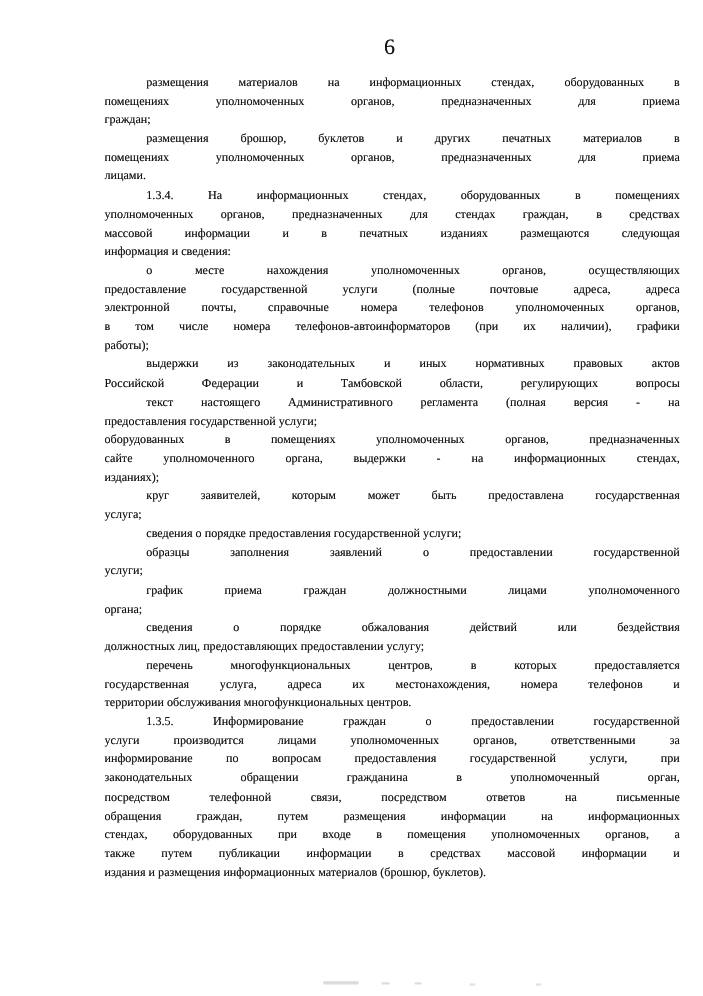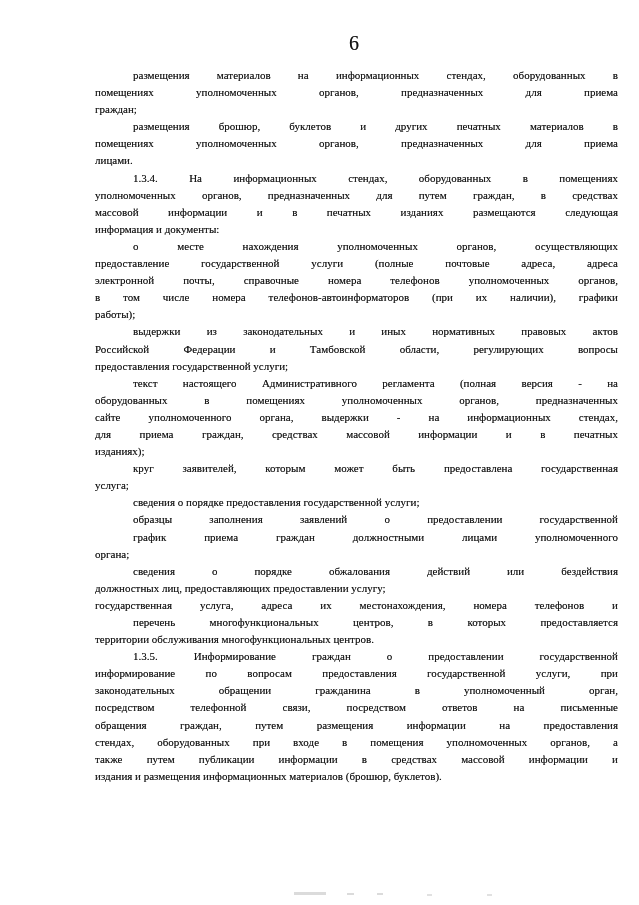--- a/index.html
+++ b/index.html
@@ -63,52 +63,53 @@
   <div class="page-number">6</div>
 
   <div class="body-text">
       <div class="line ind">размещения материалов на информационных стендах, оборудованных в</div>
       <div class="line">помещениях уполномоченных органов, предназначенных для приема</div>
       <div class="line end">граждан;</div>
       <div class="line ind">размещения брошюр, буклетов и других печатных материалов в</div>
       <div class="line">помещениях уполномоченных органов, предназначенных для приема</div>
       <div class="line end">лицами.</div>
       <div class="line ind">1.3.4. На информационных стендах, оборудованных в помещениях</div>
-      <div class="line">уполномоченных органов, предназначенных для путем граждан, в средствах</div>
+      <div class="line">уполномоченных органов, предназначенных для стендах граждан, в средствах</div>
       <div class="line">массовой информации и в печатных изданиях размещаются следующая</div>
-      <div class="line end">информация и документы:</div>
+      <div class="line end">информация и сведения:</div>
       <div class="line ind">о месте нахождения уполномоченных органов, осуществляющих</div>
       <div class="line">предоставление государственной услуги (полные почтовые адреса, адреса</div>
       <div class="line">электронной почты, справочные номера телефонов уполномоченных органов,</div>
       <div class="line">в том числе номера телефонов-автоинформаторов (при их наличии), графики</div>
       <div class="line end">работы);</div>
       <div class="line ind">выдержки из законодательных и иных нормативных правовых актов</div>
       <div class="line">Российской Федерации и Тамбовской области, регулирующих вопросы</div>
+      <div class="line ind">текст настоящего Административного регламента (полная версия - на</div>
       <div class="line end">предоставления государственной услуги;</div>
-      <div class="line ind">текст настоящего Административного регламента (полная версия - на</div>
       <div class="line">оборудованных в помещениях уполномоченных органов, предназначенных</div>
       <div class="line">сайте уполномоченного органа, выдержки - на информационных стендах,</div>
-      <div class="line">для приема граждан, средствах массовой информации и в печатных</div>
       <div class="line end">изданиях);</div>
       <div class="line ind">круг заявителей,  которым может быть предоставлена государственная</div>
       <div class="line end">услуга;</div>
       <div class="line ind end">сведения о порядке предоставления государственной услуги;</div>
       <div class="line ind">образцы заполнения заявлений о предоставлении государственной</div>
+      <div class="line end">услуги;</div>
       <div class="line ind">график приема граждан должностными лицами уполномоченного</div>
       <div class="line end">органа;</div>
       <div class="line ind">сведения о порядке обжалования действий или бездействия</div>
       <div class="line end">должностных лиц, предоставляющих предоставлении услугу;</div>
+      <div class="line ind">перечень многофункциональных центров, в которых предоставляется</div>
       <div class="line">государственная услуга, адреса их местонахождения, номера телефонов и</div>
-      <div class="line ind">перечень многофункциональных центров, в которых предоставляется</div>
       <div class="line end">территории обслуживания многофункциональных центров.</div>
       <div class="line ind">1.3.5. Информирование граждан о предоставлении государственной</div>
+      <div class="line">услуги производится лицами уполномоченных органов, ответственными за</div>
       <div class="line">информирование по вопросам предоставления государственной услуги, при</div>
       <div class="line">законодательных обращении гражданина в уполномоченный орган,</div>
       <div class="line">посредством телефонной связи, посредством ответов на письменные</div>
-      <div class="line">обращения граждан, путем размещения информации на предоставления</div>
+      <div class="line">обращения граждан, путем размещения информации на информационных</div>
       <div class="line">стендах, оборудованных при входе в помещения уполномоченных органов, а</div>
       <div class="line">также путем публикации информации в средствах массовой информации и</div>
       <div class="line end">издания и размещения информационных материалов (брошюр, буклетов).</div>
     </div>
 
   <div class="artifact a1"></div>
   <div class="artifact a2"></div>
   <div class="artifact a3"></div>
   <div class="artifact a4"></div>
   <div class="artifact a5"></div>

